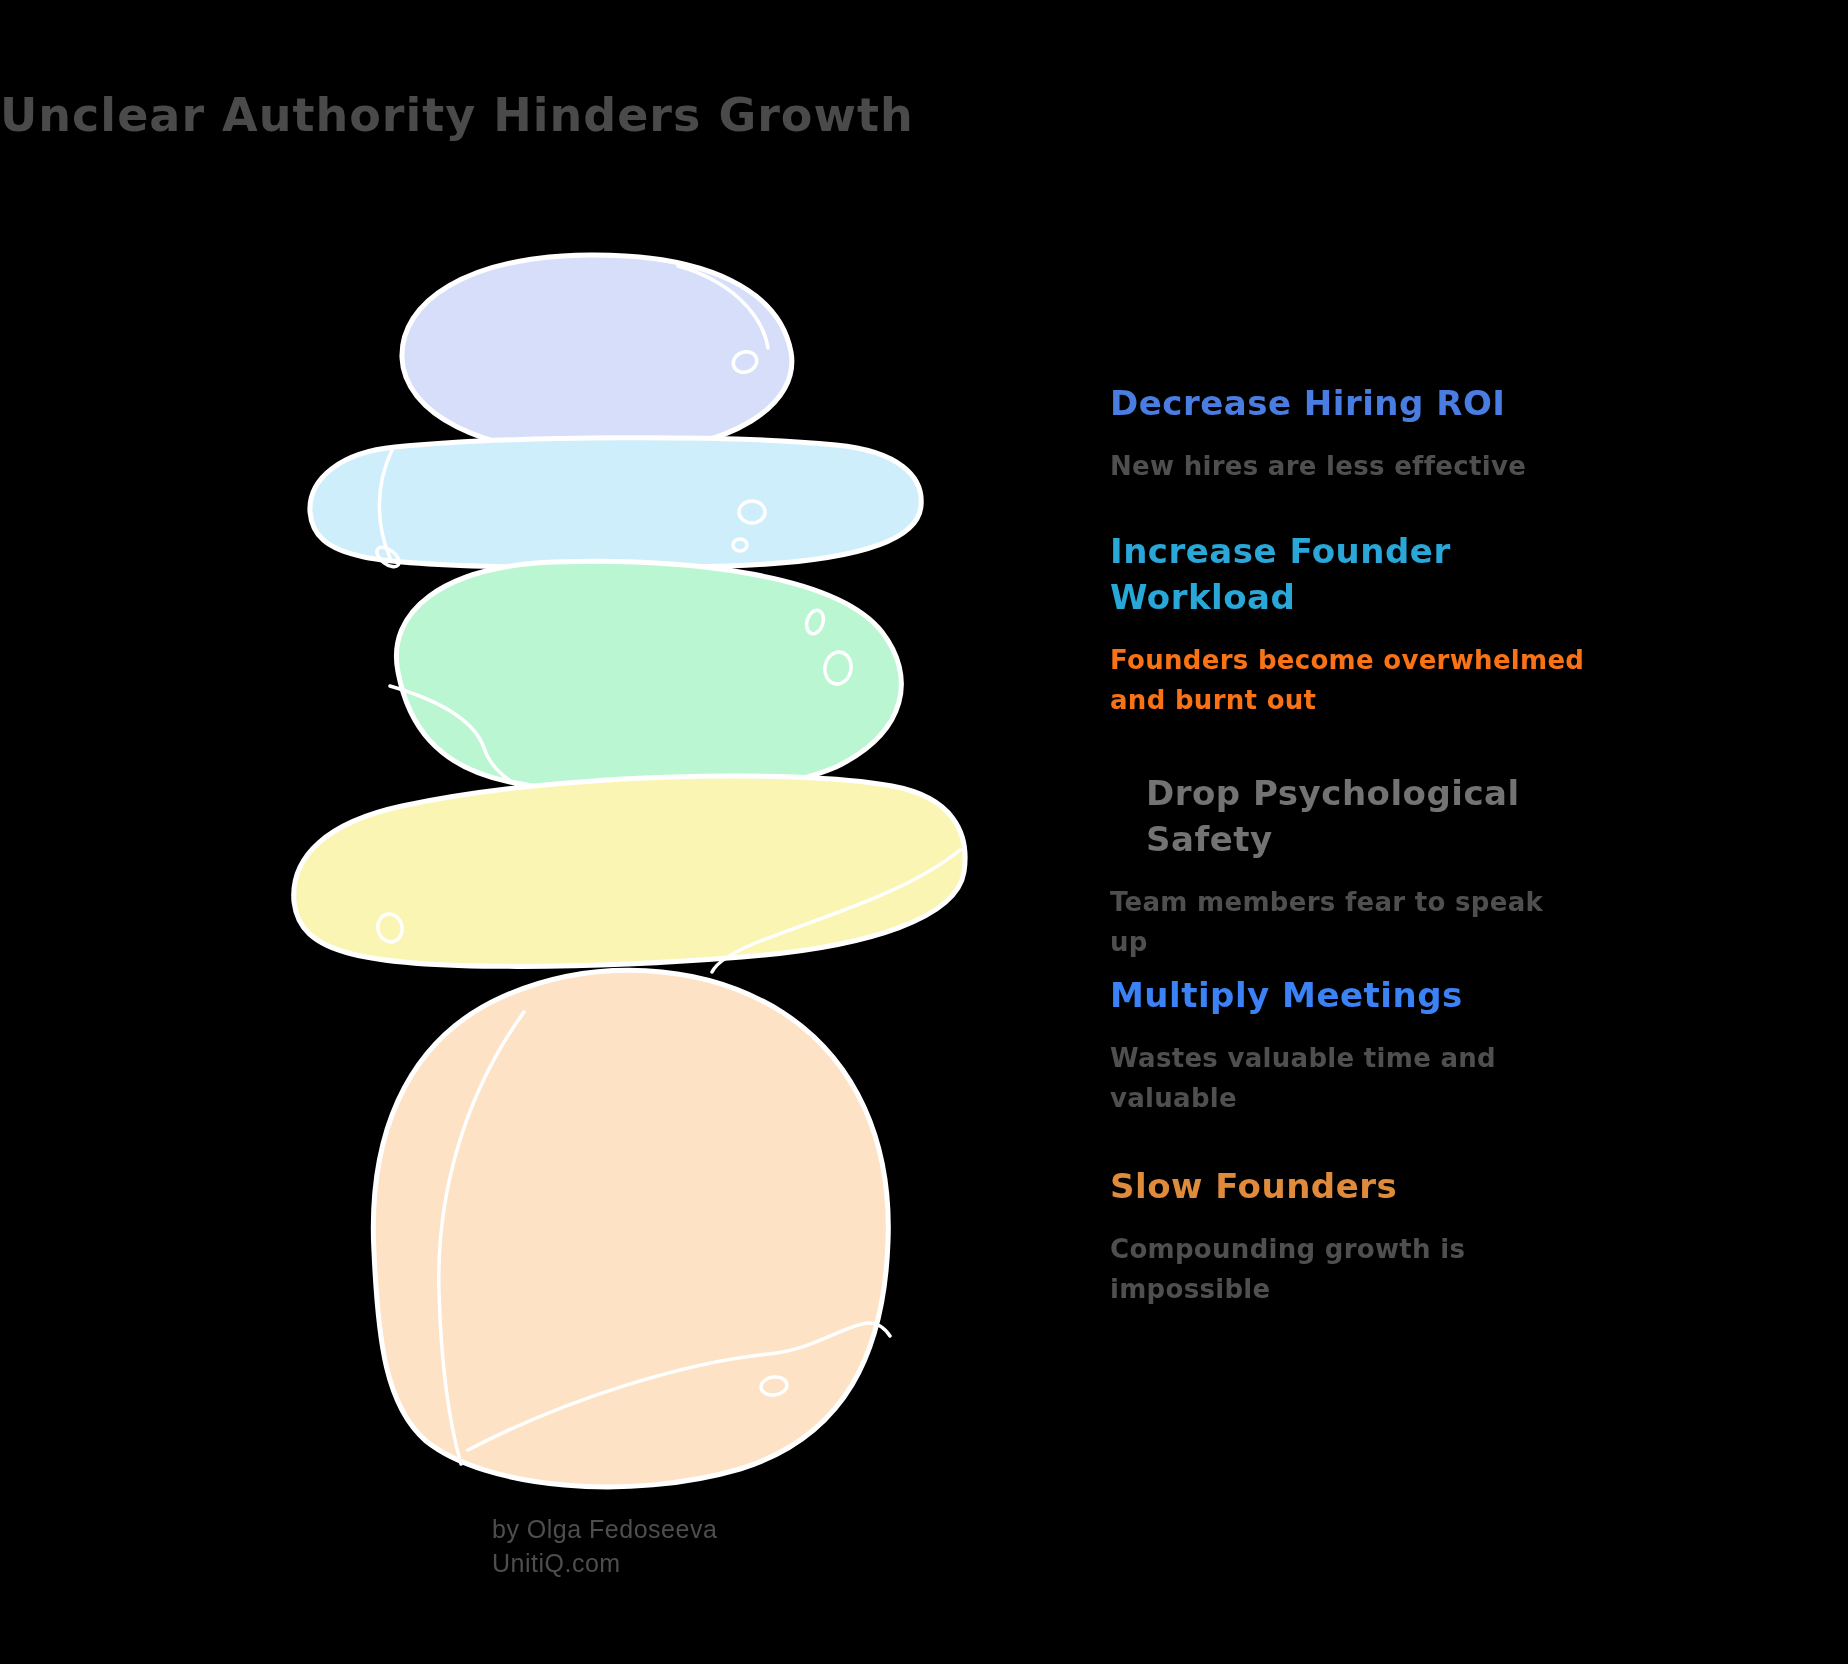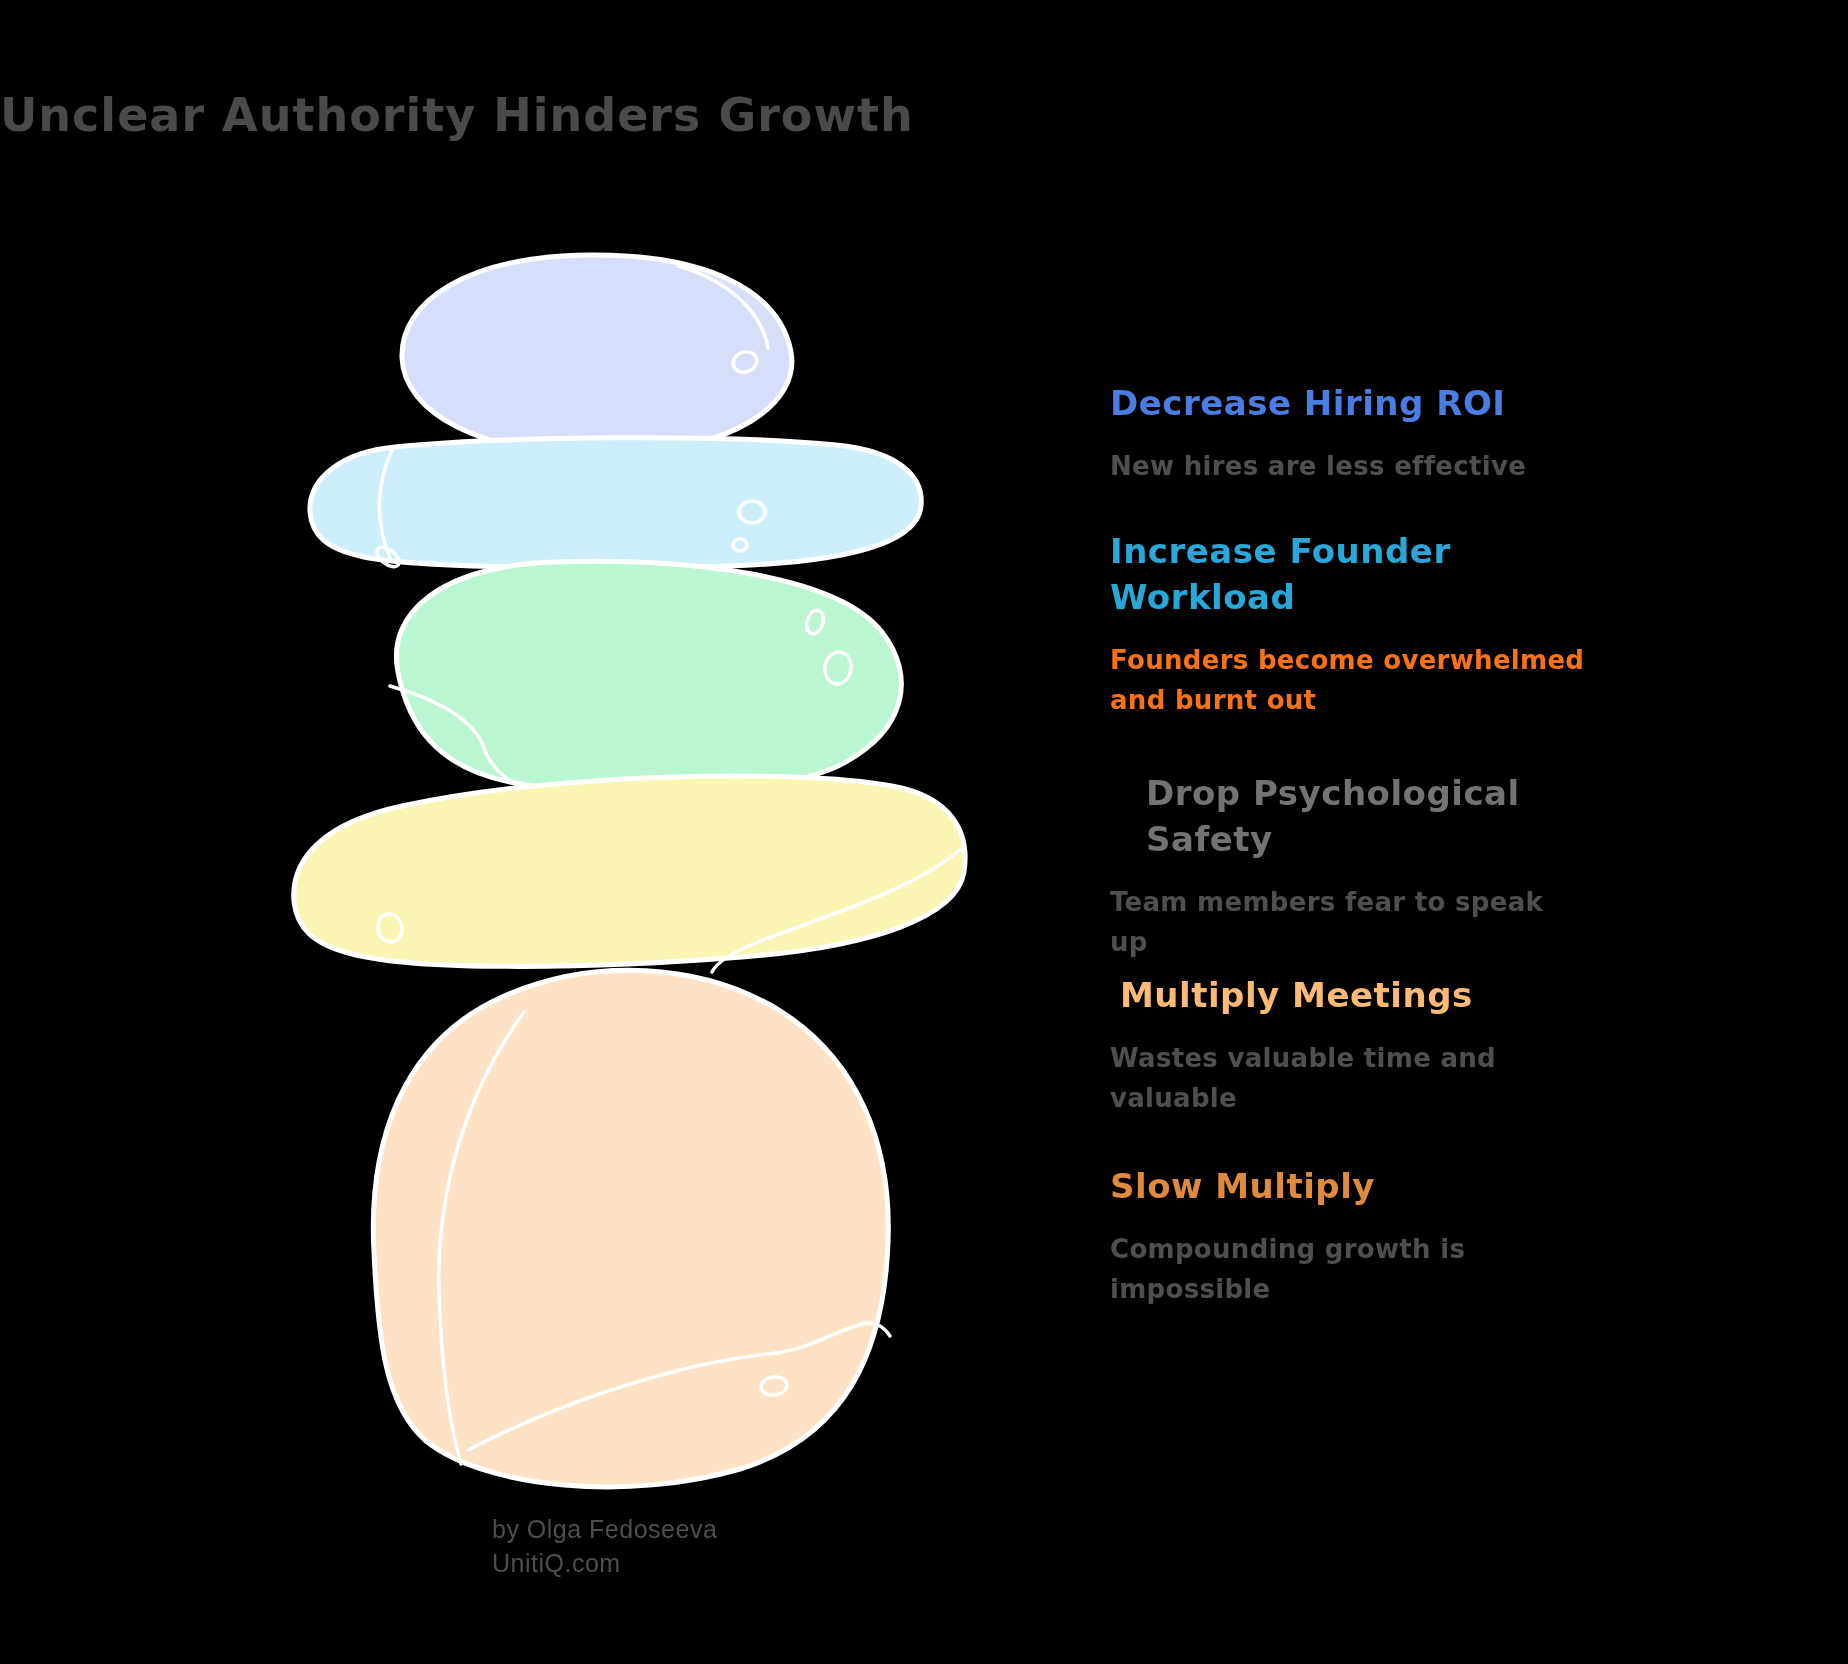--- a/index.html
+++ b/index.html
@@ -129,26 +129,26 @@
     <div class="impact-heading" style="color: rgb(41, 167, 216);">Increase Founder Workload</div>
     <div class="impact-desc" style="color: #f97316;">Founders become overwhelmed and burnt out</div>
   </div>
 
   <div class="impact-col sec3">
     <div class="impact-heading" style="color: #737373; margin-left: 36px;">Drop Psychological Safety</div>
     <div class="impact-desc" style="color: rgb(79, 79, 79);">Team members fear to speak up</div>
   </div>
 
   <div class="impact-col sec4">
-    <div class="impact-heading" style="color: #fdba74; margin-left: 10px;">Multiply Meetings</div>
+    <div class="impact-heading" style="color: #3b82f6;">Multiply Meetings</div>
     <div class="impact-desc" style="color: rgb(79, 79, 79);">Wastes valuable time and valuable</div>
   </div>
 
   <div class="impact-col sec5">
-    <div class="impact-heading" style="color: rgb(224, 138, 60);">Slow Multiply</div>
+    <div class="impact-heading" style="color: rgb(224, 138, 60);">Slow Founders</div>
     <div class="impact-desc" style="color: rgb(79, 79, 79);">Compounding growth is impossible</div>
   </div>
 
   <div class="attribution" style="color: rgb(78, 78, 78);">
     <div>by Olga Fedoseeva</div>
     <div>UnitiQ.com</div>
   </div>
 
 </div>
 

